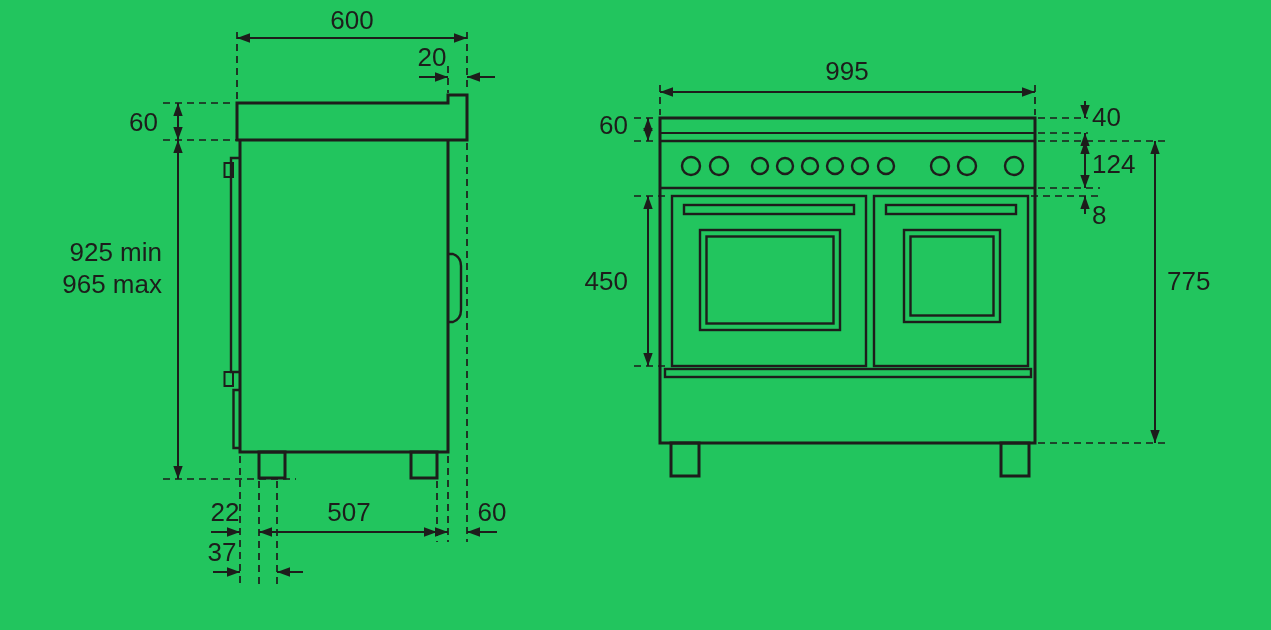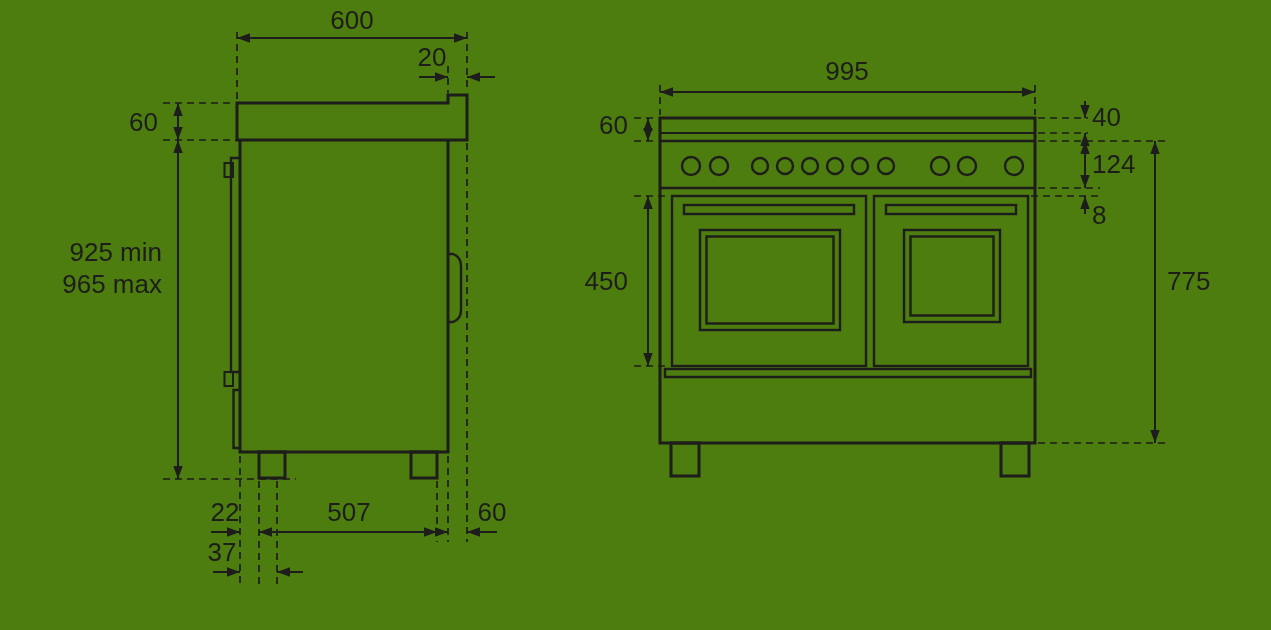--- a/index.html
+++ b/index.html
@@ -1,16 +1,16 @@
 <!DOCTYPE html>
 <html><head>
 <meta charset="utf-8">
 <style>
   html,body{margin:0;padding:0;background:#ffffff;}
-  .stage{position:relative;width:1271px;height:630px;background:#4d7c0f;overflow:hidden;
+  .stage{position:relative;width:1271px;height:630px;background:#22c55e;overflow:hidden;
          font-family:"Liberation Sans",sans-serif;}
   svg{display:block;}
   .ln{stroke:#1d1d1b;fill:none;stroke-linecap:butt;stroke-linejoin:miter;}
   .w3{stroke-width:3;}
   .w25{stroke-width:2.4;}
   .w2{stroke-width:2;}
   .dash{stroke:#1d1d1b;fill:none;stroke-width:1.7;stroke-dasharray:7 5;}
   .dim{stroke:#1d1d1b;fill:none;stroke-width:2;}
   text{fill:#1d1d1b;font-size:26px;font-family:"Liberation Sans",sans-serif;}
 </style>

